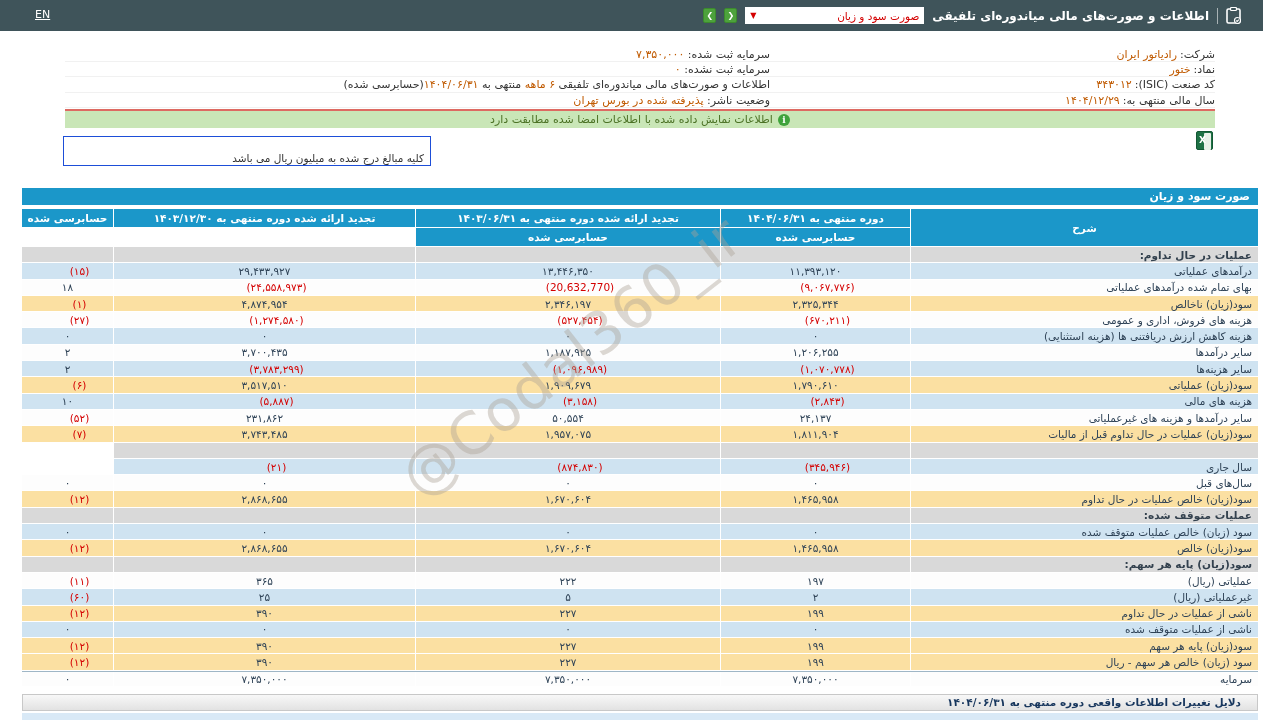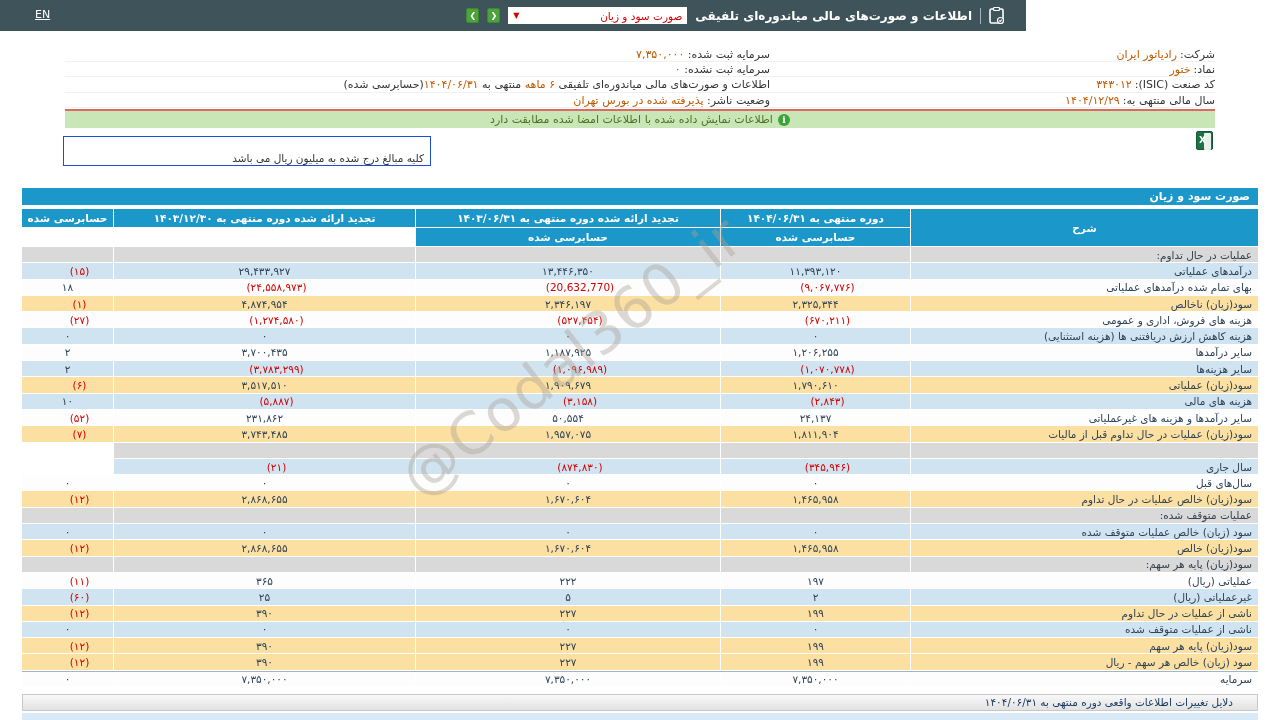--- a/index.html
+++ b/index.html
@@ -5,21 +5,21 @@
   * { box-sizing: border-box; margin: 0; padding: 0; }
   html,body { width:1280px; height:720px; }
   body {
     font-family: "DejaVu Sans", sans-serif;
     background:#ffffff;
     position:relative;
     overflow:hidden;
   }
   
   .topbar{
-    position:absolute; top:0; left:0; width:1026px; height:31px;
+    position:absolute; top:0; left:0; width:1263px; height:31px;
     background:#3f545a;
   }
   .en-link{
     position:absolute; left:35px; top:8px;
     color:#ffffff; font-size:11px; text-decoration:underline; cursor:pointer;
   }
   .topbar-group{
     position:absolute; right:22px; top:0; height:31px;
     display:flex; align-items:center; direction:rtl; gap:8px;
   }
@@ -108,29 +108,29 @@
   }
   .td{
     display:flex; align-items:center; justify-content:center;
     font-size:10.5px; color:#2e4256; overflow:hidden; white-space:nowrap;
   }
   .td-sharh{ justify-content:flex-start; padding-right:6px; }
   .tr.blue   .td{ background:#cfe3f1; }
   .tr.white  .td{ background:#fdfdfd; }
   .tr.yellow .td{ background:#fbe0a2; }
   .tr.section .td{ background:#d9d9d9; }
-  .tr.section .td-sharh{ font-weight:normal; color:#33414e; }
+  .tr.section .td-sharh{ font-weight:bold; color:#33414e; }
   .tr.toprule{ border-top:1px solid #9fb6c6; }
   .num{ direction:ltr; unicode-bidi:isolate; }
   .num.neg{ color:#d40000;margin-left:24px; }
   .table-footer{
     position:absolute; top:694px; right:22px; width:1236px; height:17px;
     background:linear-gradient(#f8f8f8,#e2e2e2); border:1px solid #c8c8c8;
-    direction:rtl; font-size:10.5px; font-weight:normal; color:#17365d;
-    line-height:15px; padding-right:24px;
+    direction:rtl; font-size:10.5px; font-weight:bold; color:#17365d;
+    line-height:15px; padding-right:16px;
   }
   .partial-row{
     position:absolute; top:713px; right:22px; width:1236px; height:7px;
     background:#d9e9f6;
   }
   
   .watermark{
     position:absolute; left:408px; top:450px;
     transform:rotate(-38deg); transform-origin:0 50%;
     font-size:58px; letter-spacing:1px; white-space:nowrap;

